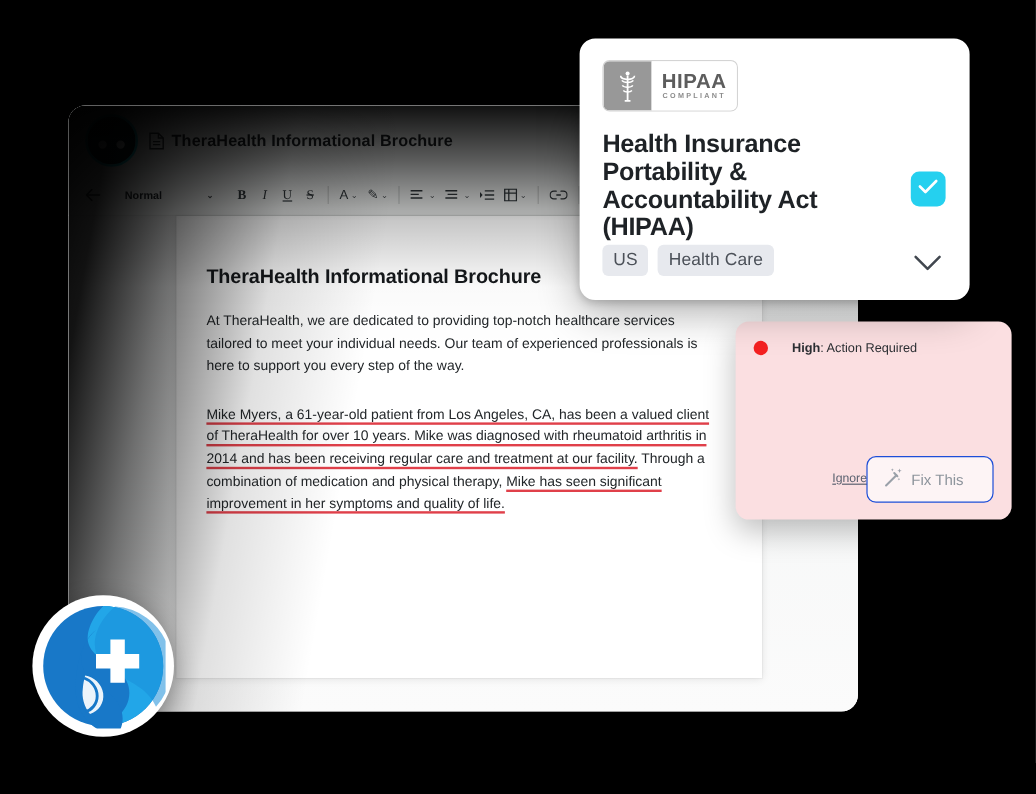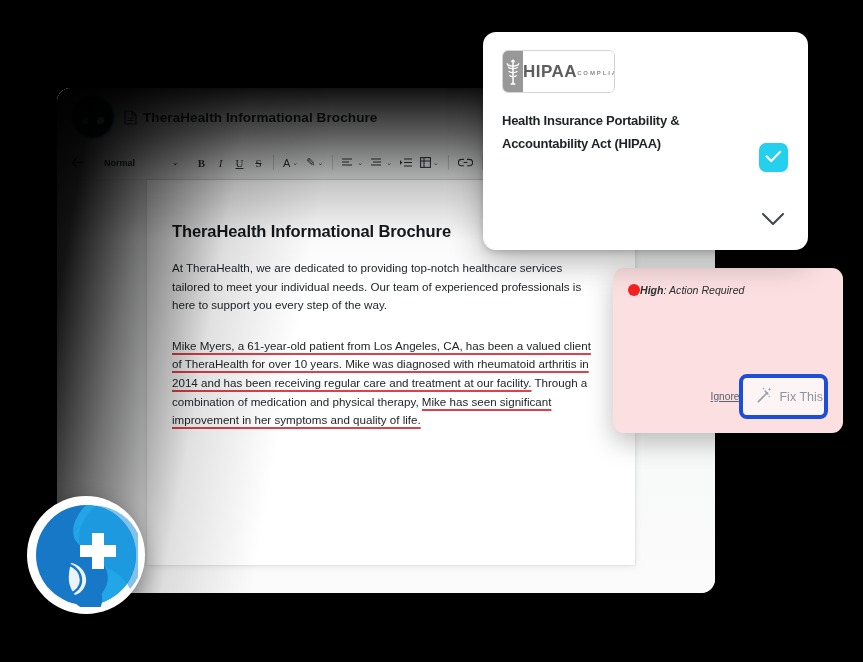--- a/index.html
+++ b/index.html
@@ -130,33 +130,33 @@
   }
   .hipaa-badge {
     width: 113px; height: 43px; border-radius: 6px; overflow: hidden;
     display: flex; border: 1px solid #d4d4d4; background: #fff;
   }
   .hipaa-badge .cad {
     width: 40px; background: #989898;
     display: flex; align-items: center; justify-content: center;
   }
   .hipaa-badge .txt {
-    flex: 1; display: flex; flex-direction: row;
+    flex: 1; display: flex; flex-direction: column;
     align-items: center; justify-content: center; background: #fff;
   }
   .hipaa-badge .txt .big {
     font-size: 17px; font-weight: 700; color: #5d5d5d; letter-spacing: .5px; line-height: 1;
   }
   .hipaa-badge .txt .small {
     font-size: 6px; font-weight: 600; color: #8c8c8c; letter-spacing: 1.9px;
     margin-top: 2px; line-height: 1;
   }
   .hipaa-title {
     margin-top: 16px;
-    font-size: 13px; font-weight: 700; color: #1e2226;
+    font-size: 21px; font-weight: 700; color: #1e2226;
     line-height: 23px; letter-spacing: -0.25px;
     max-width: 255px;
   }
   #hipaa-check {
     position: absolute; right: 20px; top: 111px;
     width: 29px; height: 29px; border-radius: 7px;
     background: #25d0ef;
     display: flex; align-items: center; justify-content: center;
   }
   .hipaa-tags {
@@ -176,39 +176,39 @@
 
   
   #alert-card {
     position: absolute; left: 613px; top: 268px;
     width: 230px; height: 165px;
     background: #fbdfe1; border-radius: 11px;
     box-shadow: 0 9px 26px rgba(0,0,0,.26);
     padding: 16px 15px 0 15px;
     z-index: 55;
   }
-  .alert-head { display: flex; align-items: center; gap: 0; font-style: italic; }
+  .alert-head { display: flex; align-items: center; gap: 20px; }
   .alert-dot { width: 12px; height: 12px; border-radius: 50%; background: #f42121; flex: none; }
   .alert-head-text { font-size: 10.6px; color: #2c2f33; }
   .alert-head-text b { font-weight: 700; }
   .alert-body {
     margin-top: 12px;
     font-size: 10.1px; line-height: 14.6px; color: #3c4044;
   }
   .alert-actions {
     position: absolute; left: 15px; right: 15px; bottom: 14px;
     display: flex; align-items: center; justify-content: flex-end;
   }
   #alert-ignore {
     font-size: 10.2px; color: #5b6270; text-decoration: underline;
   }
   #alert-fix {
     display: inline-flex; align-items: center; gap: 7px;
-    background: #fdf4f5; border: 4px solid #1d4ed8;
-    border-radius: 8px; padding: 8px 1px 8px 11px;
+    background: #fdf4f5; border: 1px solid #1d4ed8;
+    border-radius: 8px; padding: 8px 24px 8px 11px;
     font-size: 12.5px; color: #8d949c;
   }
 
   
   #brand-logo {
     position: absolute; left: 27px; top: 496px;
     width: 118px; height: 118px; border-radius: 50%;
     background: #fff;
     box-shadow: 0 6px 20px rgba(0,0,0,.30);
     display: flex; align-items: center; justify-content: center;
@@ -348,20 +348,24 @@
     <div class="hipaa-title">Health Insurance Portability &amp; Accountability Act (HIPAA)</div>
 
     <div id="hipaa-check">
       <span>
         <svg width="17" height="13" viewBox="0 0 17 13">
             <path d="M1.6 6.4l4.6 4.6L15.2 1.8" fill="none" stroke="#fff" stroke-width="2.2" stroke-linecap="round" stroke-linejoin="round"></path>
           </svg>
       </span>
     </div>
 
+    <div class="hipaa-tags">
+      <span class="tag">US</span>
+      <span class="tag">Health Care</span>
+    </div>
 
     <div id="hipaa-chevron">
       <svg width="24" height="14" viewBox="0 0 24 14">
           <path d="M2 2l10 10L22 2" fill="none" stroke="#41474f" stroke-width="2.1" stroke-linecap="round" stroke-linejoin="round"></path>
         </svg>
     </div>
   </div>
 
   <div id="alert-card">
     <div class="alert-head">

